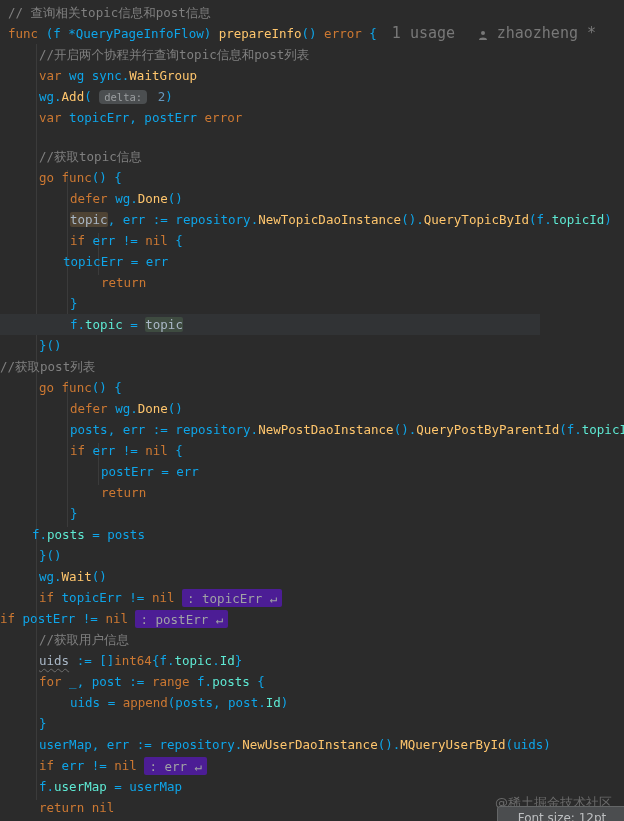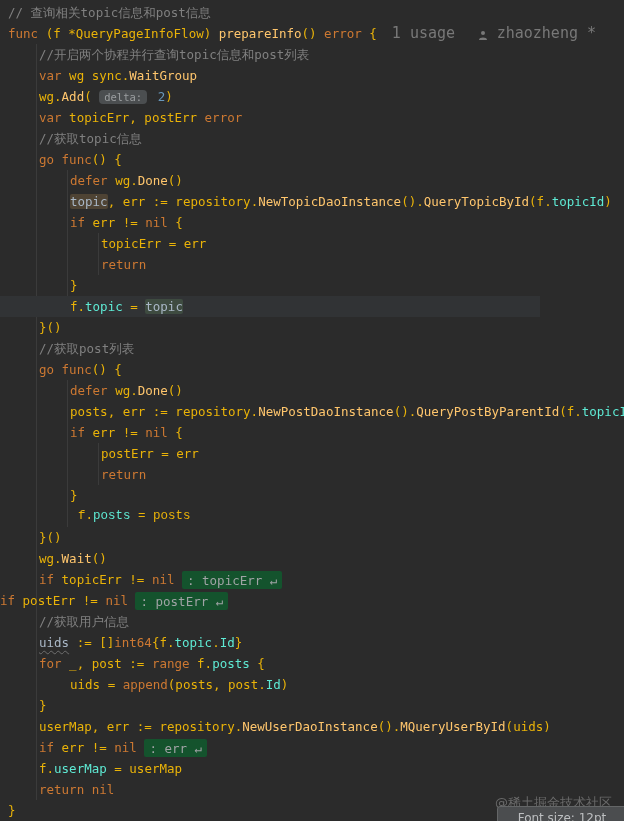--- a/index.html
+++ b/index.html
@@ -10,30 +10,30 @@
     font-size:12.5px;
     color:#a9b7c6;
     position:relative;
   }
   .editor { position:relative; width:540px; height:821px; padding-top:2px; }
   .line { height:21px; line-height:21px; white-space:pre; position:relative; z-index:1; }
   .line.current { background:#313335; }
   .tok-kw  { color:#cc7832;margin-top:36px; }
   .tok-fn  { color:#ffc66d; }
   .tok-cm  { color:#808080; }
-  .tok-pl  { color:#eab308; }
+  .tok-pl  { color:#0ea5e9; }
   .tok-fld { color:#5eead4; }
   .tok-num { color:#6897bb; }
   .tok-hint { color:#787878; font-size:15px; }
   .tok-pillhint {
     background:#4b4e50; color:#9b9ea0; font-size:10.5px;
     border-radius:4px; padding:1px 5px; margin-right:3px;
   }
   .tok-fold {
-    background:#14532d; color:#a0a3a5;
+    background:#4c1d95; color:#a0a3a5;
     border-radius:2px; padding:1.5px 5px;
   }
   .tok-hlw { background:#4e4334; border-radius:2px; }
   .tok-hlr { background:#3e4b40; border-radius:2px; }
   .tok-sq {
     color:#a9b7c6;
     text-decoration:underline; text-decoration-style:wavy;
     text-decoration-color:#6e6e6e; text-decoration-thickness:1px;
     text-underline-offset:3px;
   }
@@ -60,39 +60,39 @@
   <div>
       <div class="line" style="padding-left: 8px;"><span class="tok-cm">// 查询相关topic信息和post信息</span></div>
       <div class="line" style="padding-left: 8px;"><span class="tok-kw">func </span><span class="tok-pl">(f *QueryPageInfoFlow) </span><span class="tok-fn">prepareInfo</span><span class="tok-pl">() </span><span class="tok-kw">error</span><span class="tok-pl"> {  </span><span class="tok-hint">1 usage</span><span class="tok-pl">   </span><span class="tok-icon"><svg width="10" height="10" viewBox="0 0 10 10">
             <circle cx="5" cy="3" r="2" fill="#787878"></circle>
             <path d="M1 10 C1 6.8 9 6.8 9 10 Z" fill="#787878"></path>
           </svg></span><span class="tok-hint"> zhaozheng *</span></div>
       <div class="line" style="padding-left: 39px;"><span class="tok-cm">//开启两个协程并行查询topic信息和post列表</span></div>
       <div class="line" style="padding-left: 39px;"><span class="tok-kw">var </span><span class="tok-pl">wg sync.</span><span class="tok-fn">WaitGroup</span></div>
       <div class="line" style="padding-left: 39px;"><span class="tok-pl">wg.</span><span class="tok-fn">Add</span><span class="tok-pl">( </span><span class="tok-pillhint">delta:</span><span class="tok-pl"> </span><span class="tok-num">2</span><span class="tok-pl">)</span></div>
       <div class="line" style="padding-left: 39px;"><span class="tok-kw">var </span><span class="tok-pl">topicErr, postErr </span><span class="tok-kw">error</span></div>
-      <div class="line" style="padding-left: 39px;"><span class="tok-cm">//获取topic信息</span></div>
+      <div class="line" style="padding-left: 39px; margin-top: 18px;"><span class="tok-cm">//获取topic信息</span></div>
       <div class="line" style="padding-left: 39px;"><span class="tok-kw">go func</span><span class="tok-pl">() {</span></div>
       <div class="line" style="padding-left: 70px;"><span class="tok-kw">defer </span><span class="tok-pl">wg.</span><span class="tok-fn">Done</span><span class="tok-pl">()</span></div>
       <div class="line" style="padding-left: 70px;"><span class="tok-hlw">topic</span><span class="tok-pl">, err := repository.</span><span class="tok-fn">NewTopicDaoInstance</span><span class="tok-pl">().</span><span class="tok-fn">QueryTopicById</span><span class="tok-pl">(f.</span><span class="tok-fld">topicId</span><span class="tok-pl">)</span></div>
       <div class="line" style="padding-left: 70px;"><span class="tok-kw">if </span><span class="tok-pl">err != </span><span class="tok-kw">nil</span><span class="tok-pl"> {</span></div>
-      <div class="line" style="padding-left: 101px;"><span class="tok-pl">topicErr = err</span></div>
+      <div class="line" style="padding-left: 63px;"><span class="tok-pl">topicErr = err</span></div>
       <div class="line" style="padding-left: 101px;"><span class="tok-kw">return</span></div>
       <div class="line" style="padding-left: 70px;"><span class="tok-pl">}</span></div>
       <div class="line current" style="padding-left: 70px;"><span class="tok-pl">f.</span><span class="tok-fld">topic</span><span class="tok-pl"> = </span><span class="tok-hlr">topic</span></div>
       <div class="line" style="padding-left: 39px;"><span class="tok-pl">}()</span></div>
-      <div class="line" style="padding-left: 39px;"><span class="tok-cm">//获取post列表</span></div>
+      <div class="line" style=""><span class="tok-cm">//获取post列表</span></div>
       <div class="line" style="padding-left: 39px;"><span class="tok-kw">go func</span><span class="tok-pl">() {</span></div>
       <div class="line" style="padding-left: 70px;"><span class="tok-kw">defer </span><span class="tok-pl">wg.</span><span class="tok-fn">Done</span><span class="tok-pl">()</span></div>
       <div class="line" style="padding-left: 70px;"><span class="tok-pl">posts, err := repository.</span><span class="tok-fn">NewPostDaoInstance</span><span class="tok-pl">().</span><span class="tok-fn">QueryPostByParentId</span><span class="tok-pl">(f.</span><span class="tok-fld">topicId</span></div>
       <div class="line" style="padding-left: 70px;"><span class="tok-kw">if </span><span class="tok-pl">err != </span><span class="tok-kw">nil</span><span class="tok-pl"> {</span></div>
       <div class="line" style="padding-left: 101px;"><span class="tok-pl">postErr = err</span></div>
       <div class="line" style="padding-left: 101px;"><span class="tok-kw">return</span></div>
       <div class="line" style="padding-left: 70px;"><span class="tok-pl">}</span></div>
-      <div class="line" style="padding-left: 78px; font-family: Liberation Mono, monospace;"><span class="tok-pl">f.</span><span class="tok-fld">posts</span><span class="tok-pl"> = posts</span></div>
+      <div class="line" style="padding-left: 32px;"><span class="tok-pl">f.</span><span class="tok-fld">posts</span><span class="tok-pl"> = posts</span></div>
       <div class="line" style="padding-left: 39px;"><span class="tok-pl">}()</span></div>
       <div class="line" style="padding-left: 39px;"><span class="tok-pl">wg.</span><span class="tok-fn">Wait</span><span class="tok-pl">()</span></div>
       <div class="line" style="padding-left: 39px;"><span class="tok-kw">if </span><span class="tok-pl">topicErr != </span><span class="tok-kw">nil </span><span class="tok-fold">: topicErr ↵</span></div>
       <div class="line" style=""><span class="tok-kw">if </span><span class="tok-pl">postErr != </span><span class="tok-kw">nil </span><span class="tok-fold">: postErr ↵</span></div>
       <div class="line" style="padding-left: 39px;"><span class="tok-cm">//获取用户信息</span></div>
       <div class="line" style="padding-left: 39px;"><span class="tok-sq">uids</span><span class="tok-pl"> := []</span><span class="tok-kw">int64</span><span class="tok-pl">{f.</span><span class="tok-fld">topic</span><span class="tok-pl">.</span><span class="tok-fld">Id</span><span class="tok-pl">}</span></div>
       <div class="line" style="padding-left: 39px;"><span class="tok-kw">for </span><span class="tok-pl">_, post := </span><span class="tok-kw">range </span><span class="tok-pl">f.</span><span class="tok-fld">posts</span><span class="tok-pl"> {</span></div>
       <div class="line" style="padding-left: 70px;"><span class="tok-pl">uids = </span><span class="tok-kw">append</span><span class="tok-pl">(posts, post.</span><span class="tok-fld">Id</span><span class="tok-pl">)</span></div>
       <div class="line" style="padding-left: 39px;"><span class="tok-pl">}</span></div>
       <div class="line" style="padding-left: 39px;"><span class="tok-pl">userMap, err := repository.</span><span class="tok-fn">NewUserDaoInstance</span><span class="tok-pl">().</span><span class="tok-fn">MQueryUserById</span><span class="tok-pl">(uids)</span></div>

